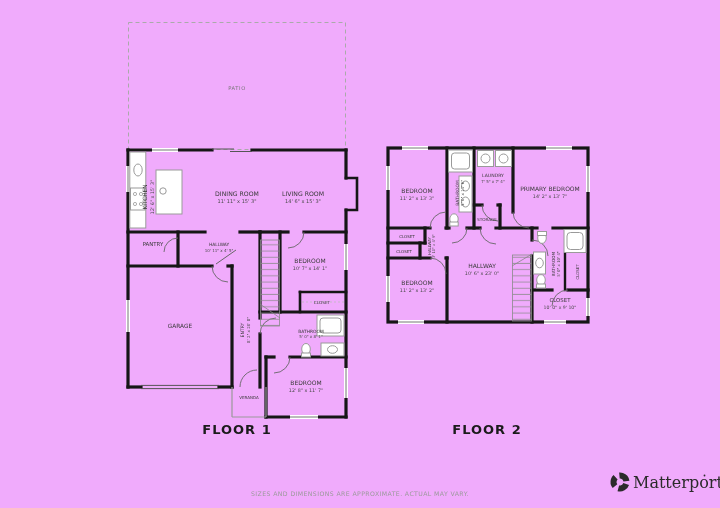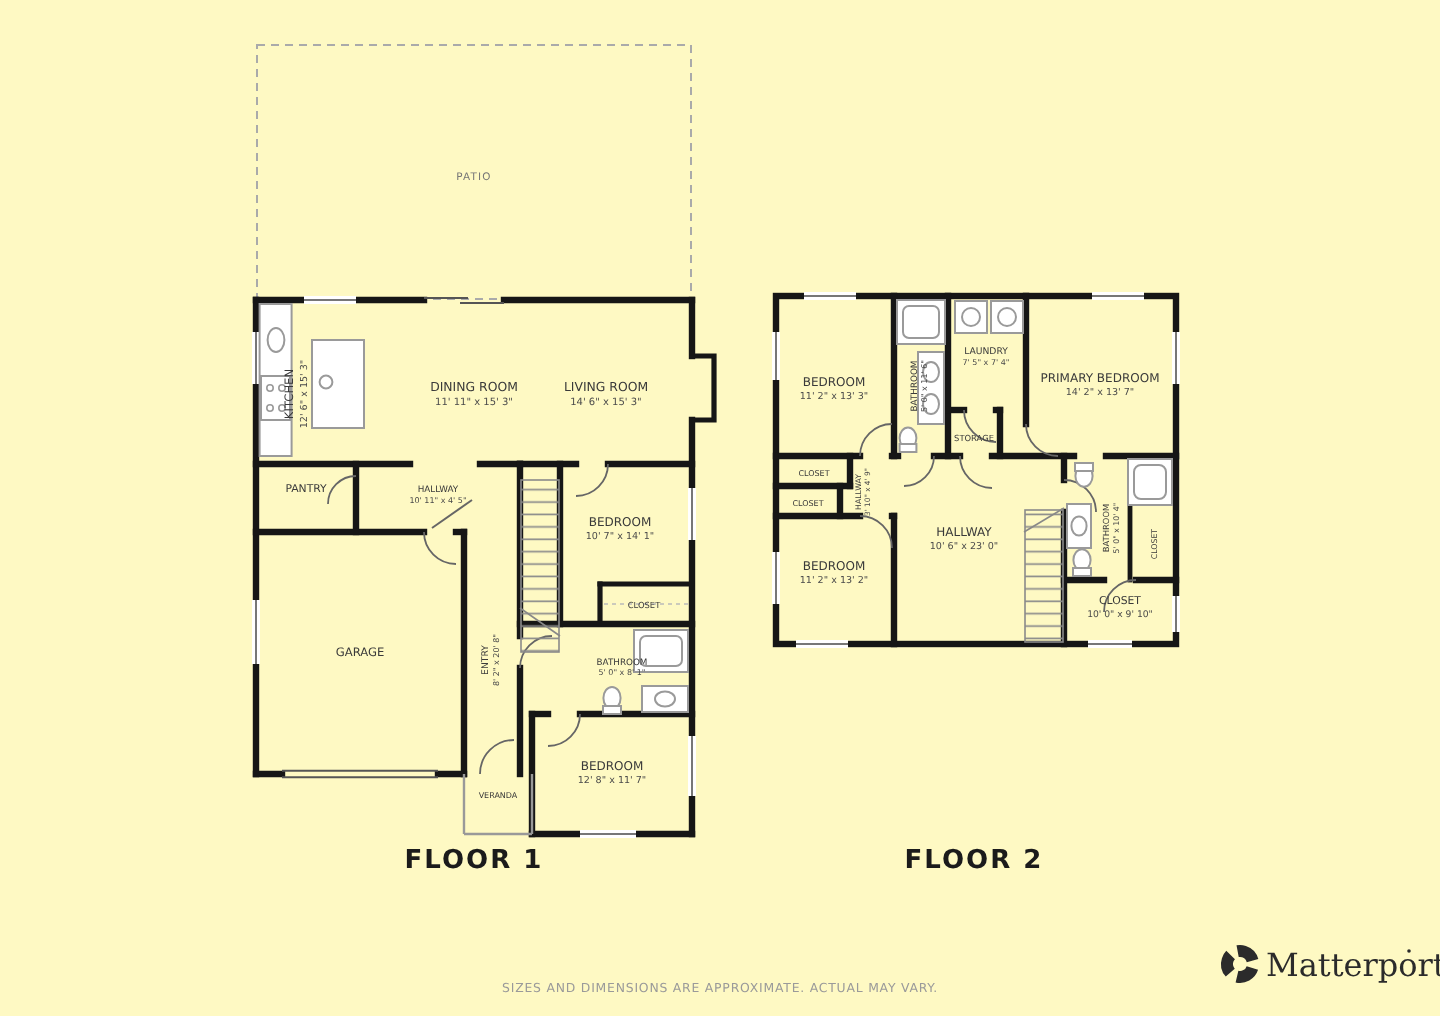--- a/index.html
+++ b/index.html
@@ -1,16 +1,16 @@
 <!DOCTYPE html>
 <html><head>
 <meta charset="utf-8">
 <style>
   html,body{margin:0;padding:0;background:#fff;}
-  .canvas{position:relative;width:720px;height:508px;background:#fef9c3;overflow:hidden;
+  .canvas{position:relative;width:720px;height:508px;background:#f0abfc;overflow:hidden;
           font-family:"DejaVu Sans", sans-serif;}
   svg text{font-family:"DejaVu Sans", sans-serif;}
   .wordmark{font-family:"DejaVu Serif", serif;}
 </style>
 </head>
 <body>
 
 <div class="canvas">
 <svg width="720" height="508" viewBox="0 0 720 508">
   <defs>

